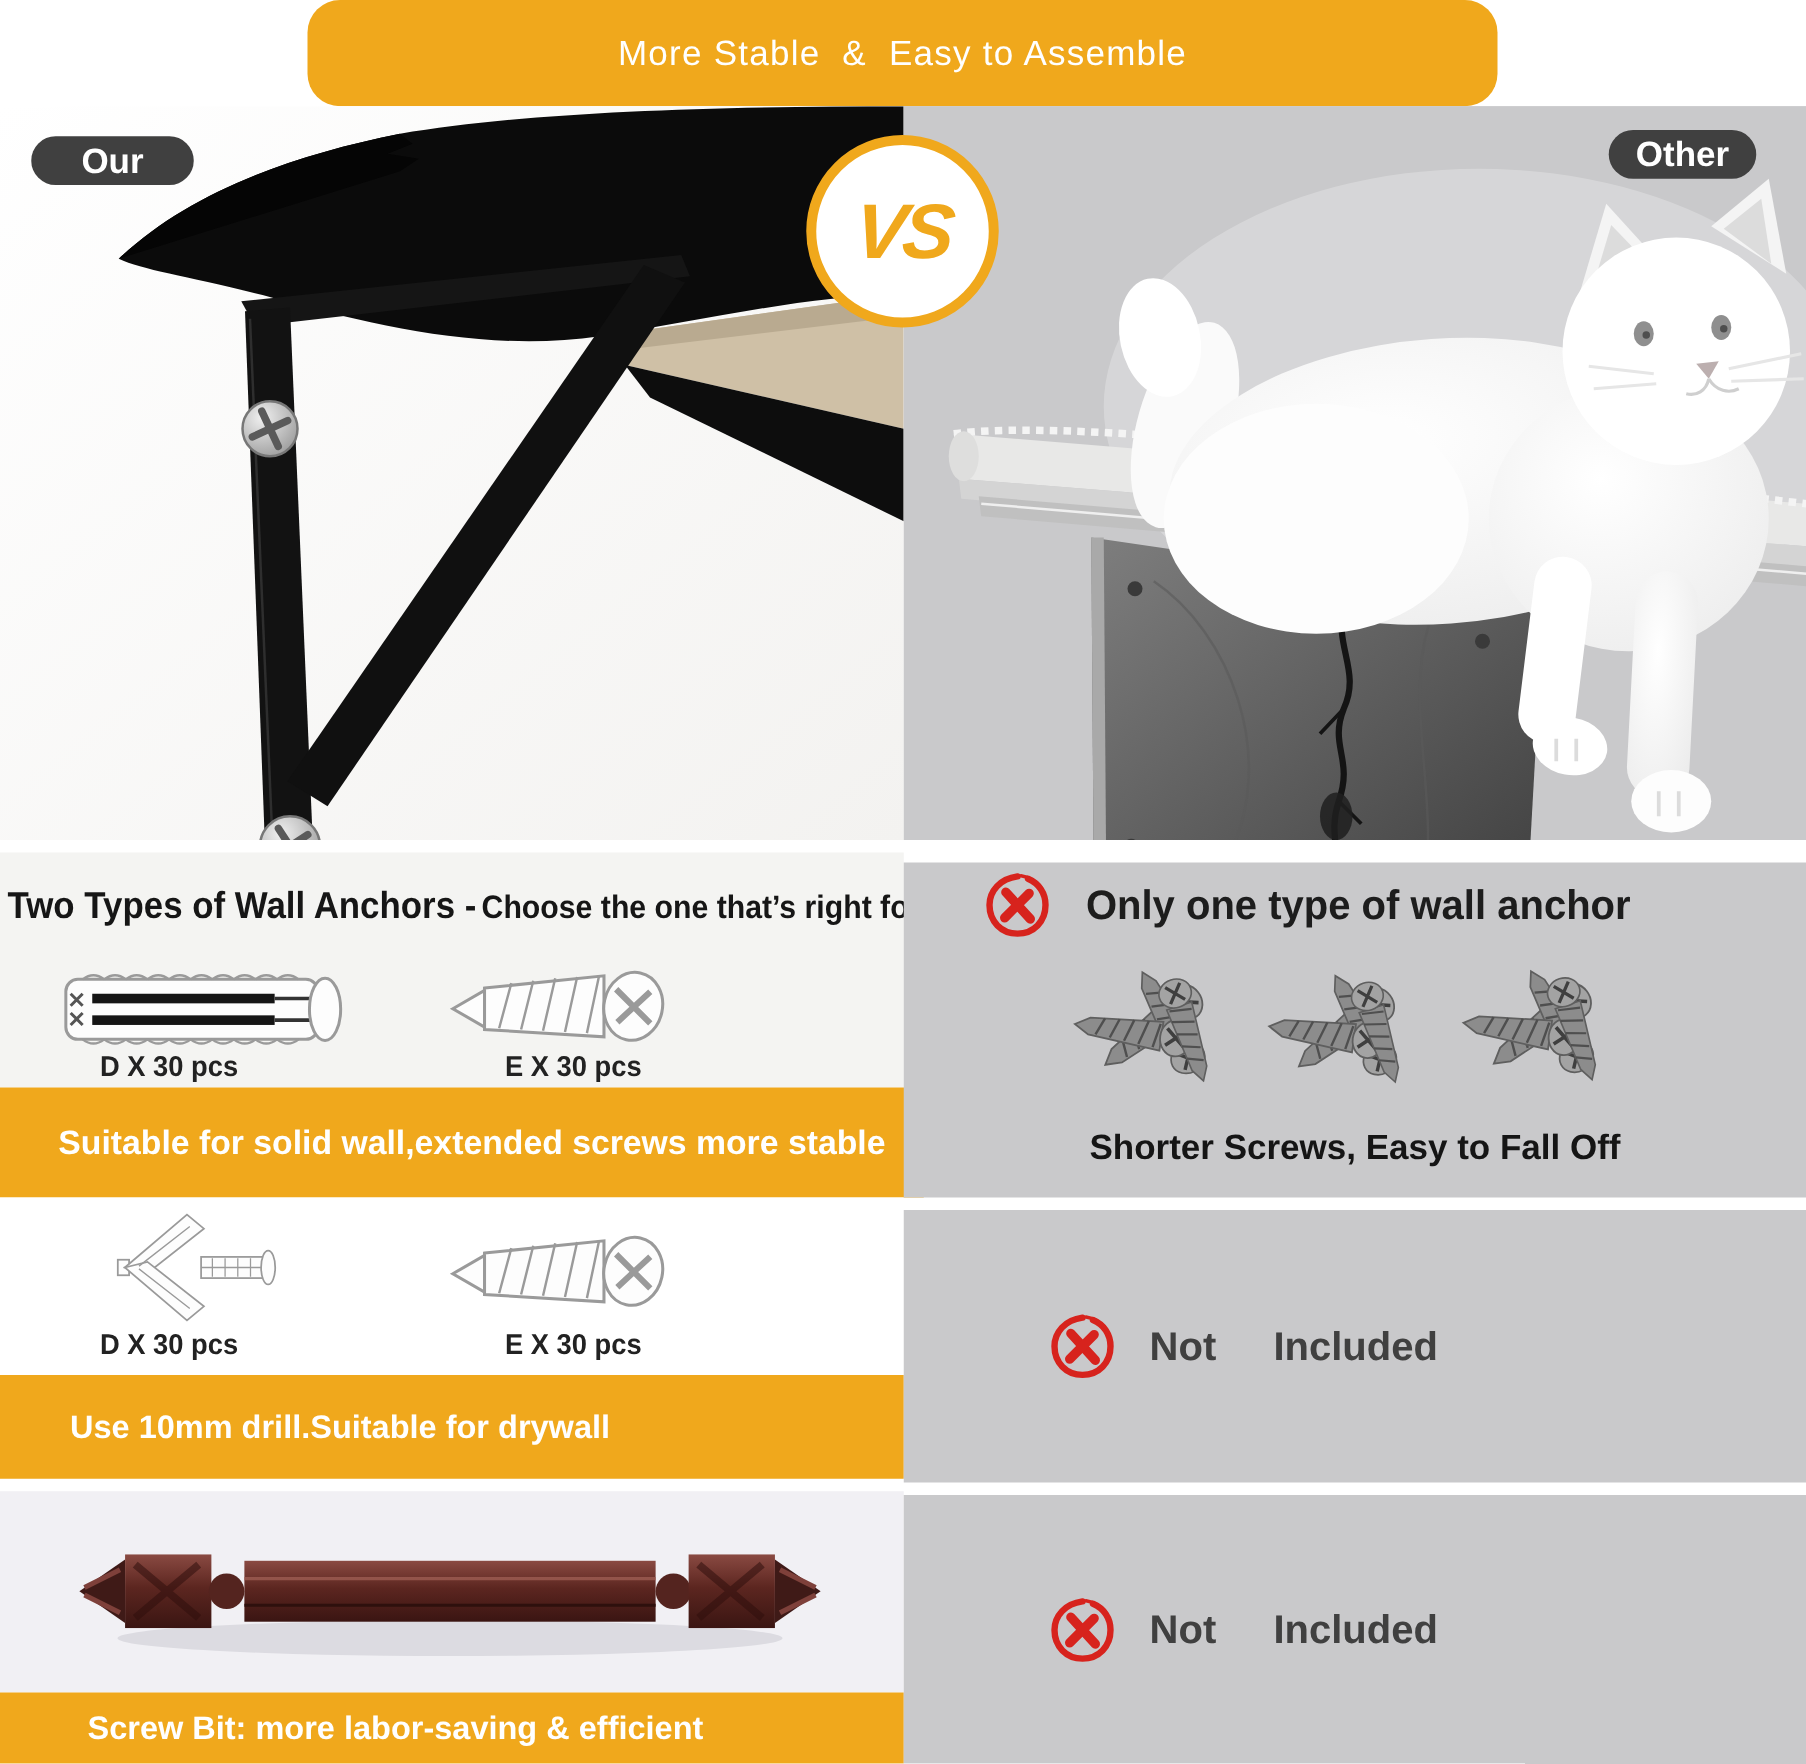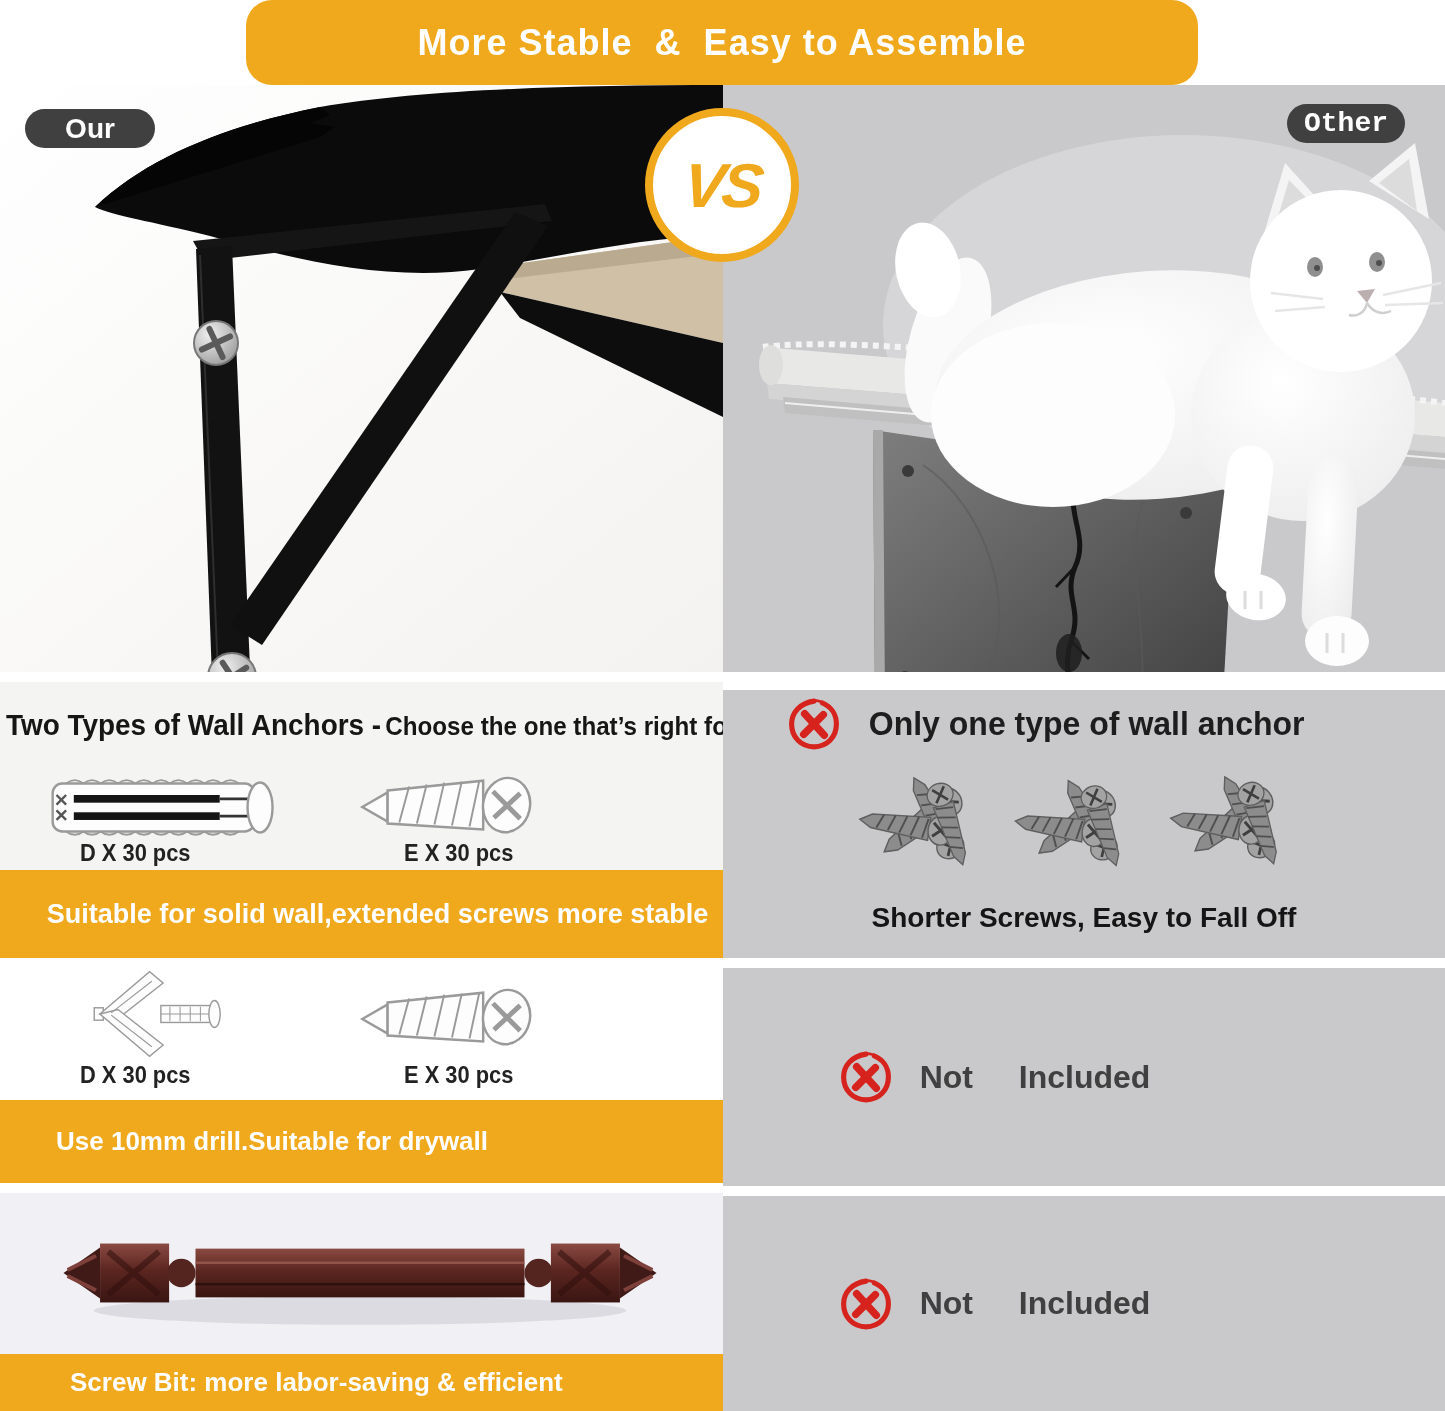--- a/index.html
+++ b/index.html
@@ -9,26 +9,26 @@
   }
   .abs{position:absolute;}
   .keep-space{white-space:pre-wrap;}
 
   
   .top-banner{
     left:246px;top:0;width:952px;height:85px;border-radius:26px;
     background:#F0A81C;display:flex;align-items:center;justify-content:center;
   }
   .top-banner span{
-    color:#ffffff;font-size:36px;font-weight:bold;letter-spacing:1px;
+    color:#ffffff;font-size:28px;font-weight:normal;letter-spacing:1px;
   }
 
   
   .photo-left{left:0;top:85px;width:723px;height:587px;background:#ffffff;}
-  .photo-right{left:723px;top:85px;width:722px;height:587px;background:#C9C9CB;font-family:Liberation Mono, monospace;}
+  .photo-right{left:723px;top:85px;width:722px;height:587px;background:#C9C9CB;}
   .badge{
     background:#404040;border-radius:20px;display:flex;align-items:center;justify-content:center;
     color:#fff;font-weight:bold;font-size:28px;
   }
   .badge-our{left:25px;top:24px;width:130px;height:39px;}
   .badge-other{right:40px;top:19px;width:118px;height:39px;}
   .vs-circle{
     left:645px;top:108px;width:154px;height:154px;border-radius:50%;
     background:#ffffff;border:8px solid #F0A81C;box-sizing:border-box;
     display:flex;align-items:center;justify-content:center;z-index:5;

